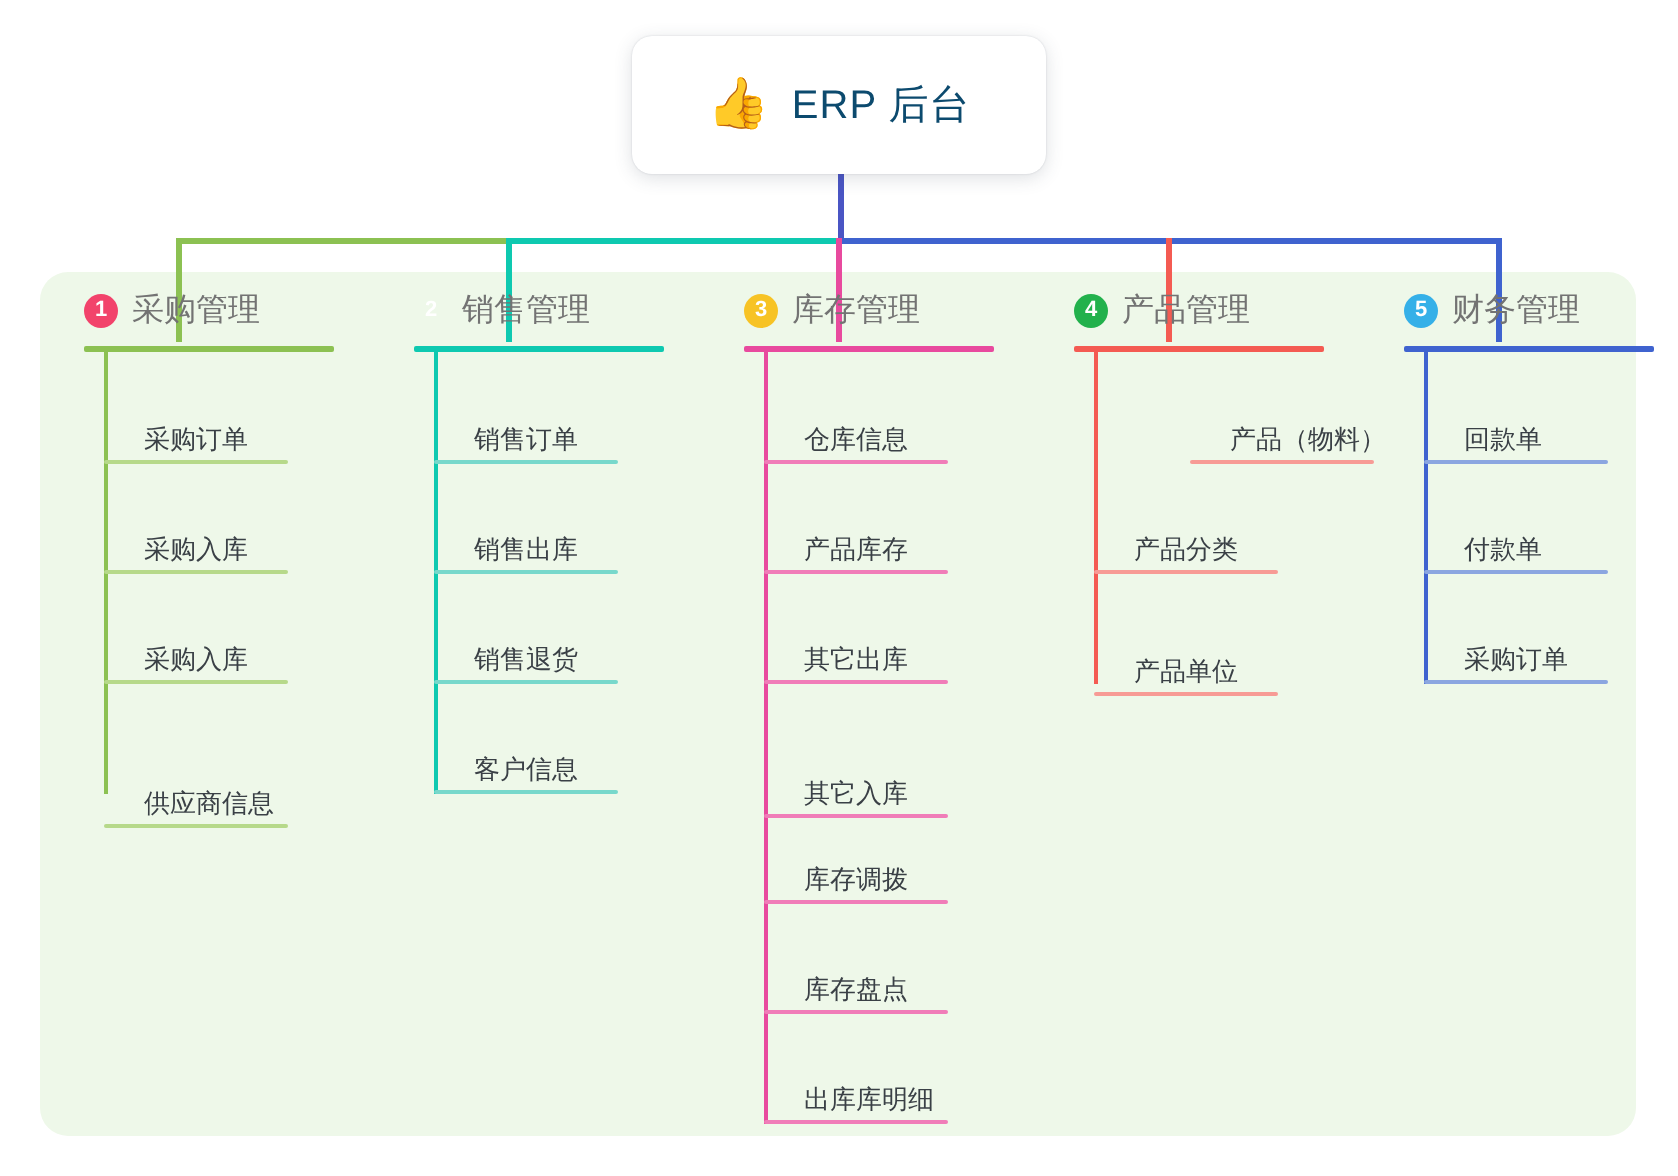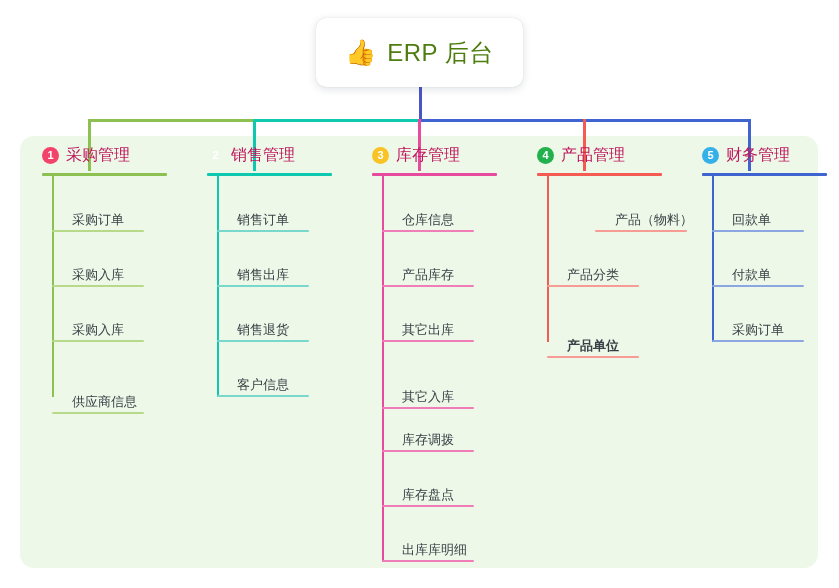--- a/index.html
+++ b/index.html
@@ -29,21 +29,21 @@
     width:207px;height:69px;
     background:#ffffff;
     border-radius:10px;
     box-shadow:0 2px 9px rgba(60,70,90,.17), 0 0 1px rgba(60,70,90,.20);
     display:flex;align-items:center;justify-content:center;
     box-sizing:border-box;
   }
   .root-inner{display:flex;align-items:center;gap:11px;}
   .thumb-icon{font-size:25px;line-height:1;display:block;}
   .root-title{
-    font-size:24px;color:#4d7c0f;letter-spacing:.5px;white-space:nowrap;
+    font-size:20px;color:#0c4a6e;letter-spacing:.5px;white-space:nowrap;
   }
 
   
   .ln{position:absolute;}
   .ln-v{width:3px;}
   .ln-h{height:3px;}
 
   
   .col{position:absolute;top:143px;}
   .col-head{
@@ -51,21 +51,21 @@
     height:24px;
     padding-left:22px;
     box-sizing:border-box;
   }
   .badge{
     width:17px;height:17px;border-radius:50%;
     color:#ffffff;font-size:11px;line-height:17px;
     text-align:center;font-weight:bold;
     flex:0 0 auto;
   }
-  .col-title{font-size:16px;color:#be185d;white-space:nowrap;}
+  .col-title{font-size:16px;color:#737373;white-space:nowrap;}
   .head-rule{
     position:absolute;left:22px;top:30px;
     width:125px;height:3px;border-radius:1px;
   }
   .col-stem{
     position:absolute;left:32px;top:32px;width:2px;
   }
 
   
   .item{
@@ -202,21 +202,21 @@
         <div class="head-rule" style="background: rgb(244, 91, 82);"></div>
         <div class="col-stem" style="background: rgb(244, 91, 82); height: 167px;"></div>
         <div class="item" style="top: 68px; margin-left: 48px;">
           <span class="item-label">产品（物料）</span>
           <div class="item-rule" style="background: rgb(247, 155, 149);"></div>
         </div>
         <div class="item" style="top: 123px;">
           <span class="item-label">产品分类</span>
           <div class="item-rule" style="background: rgb(247, 155, 149);"></div>
         </div>
-        <div class="item" style="top: 194px; font-weight: bold;">
+        <div class="item" style="top: 184px;">
           <span class="item-label">产品单位</span>
           <div class="item-rule" style="background: rgb(247, 155, 149);"></div>
         </div>
       </div>
       <div class="col" style="left: 680px;">
         <div class="col-head">
           <span class="badge" style="background: rgb(53, 176, 232);">5</span>
           <span class="col-title">财务管理</span>
         </div>
         <div class="head-rule" style="background: rgb(63, 99, 207);"></div>

